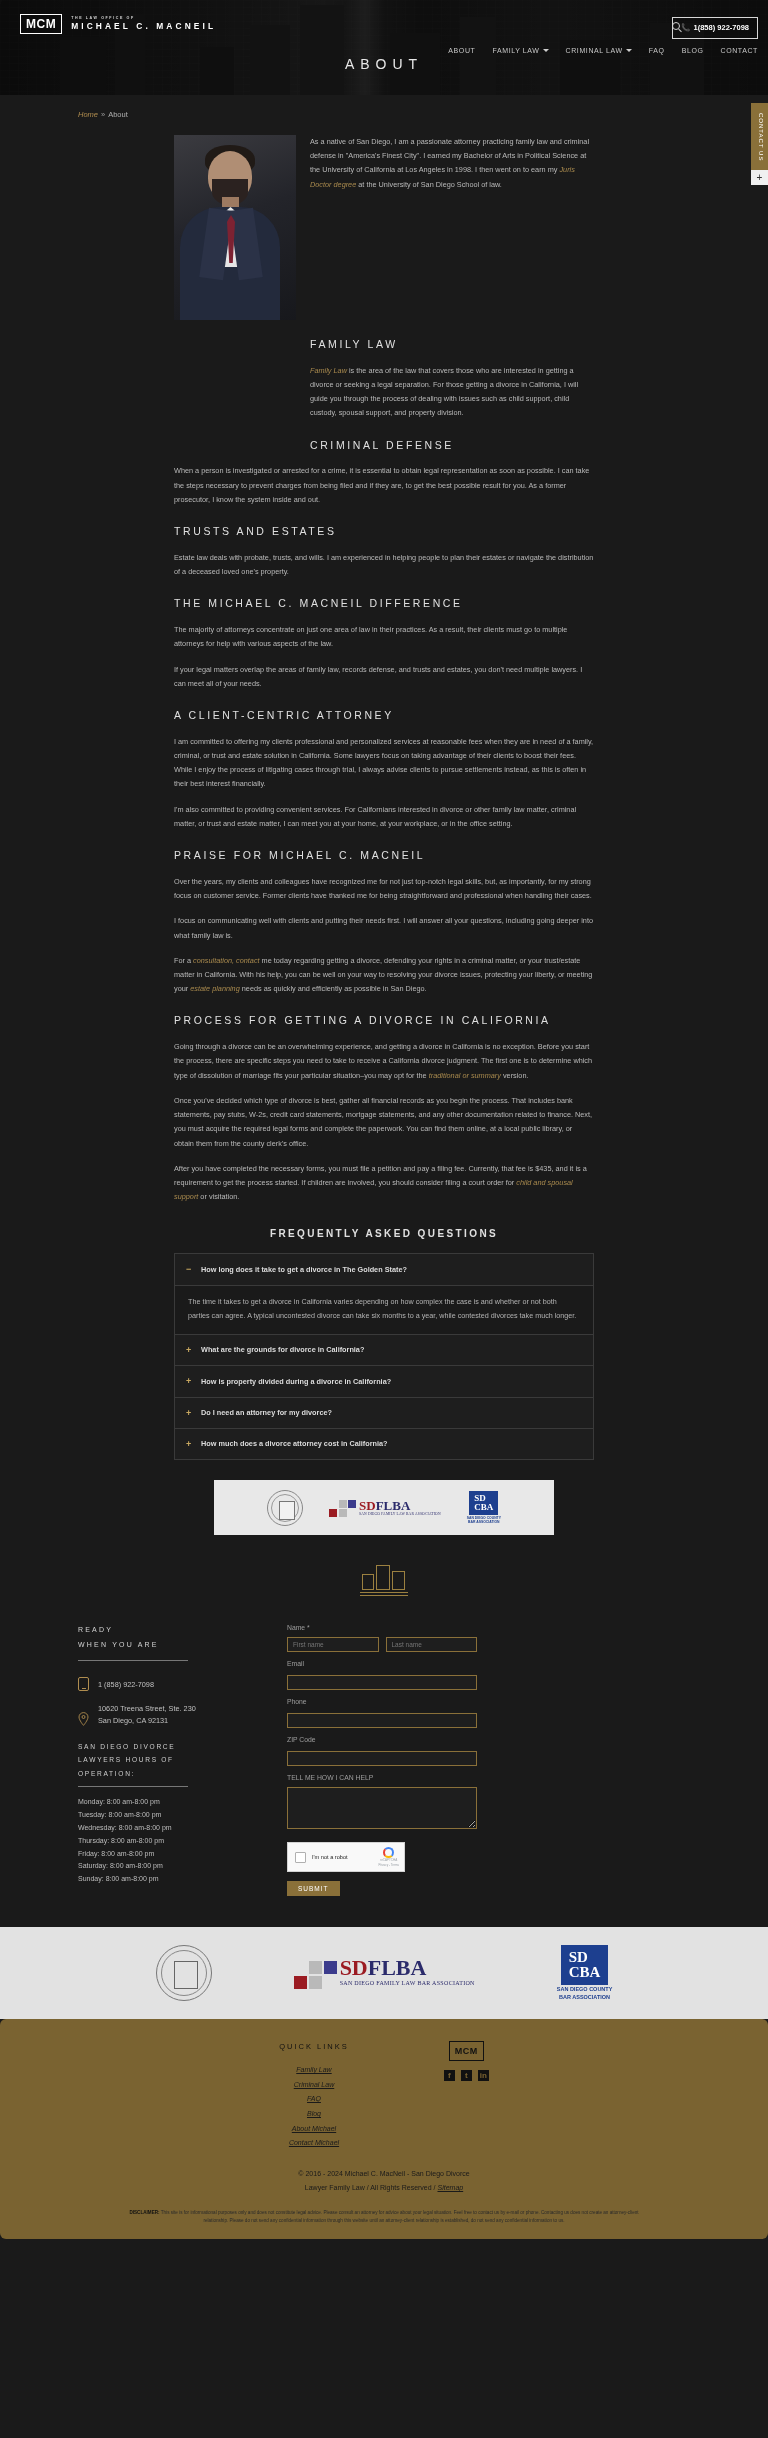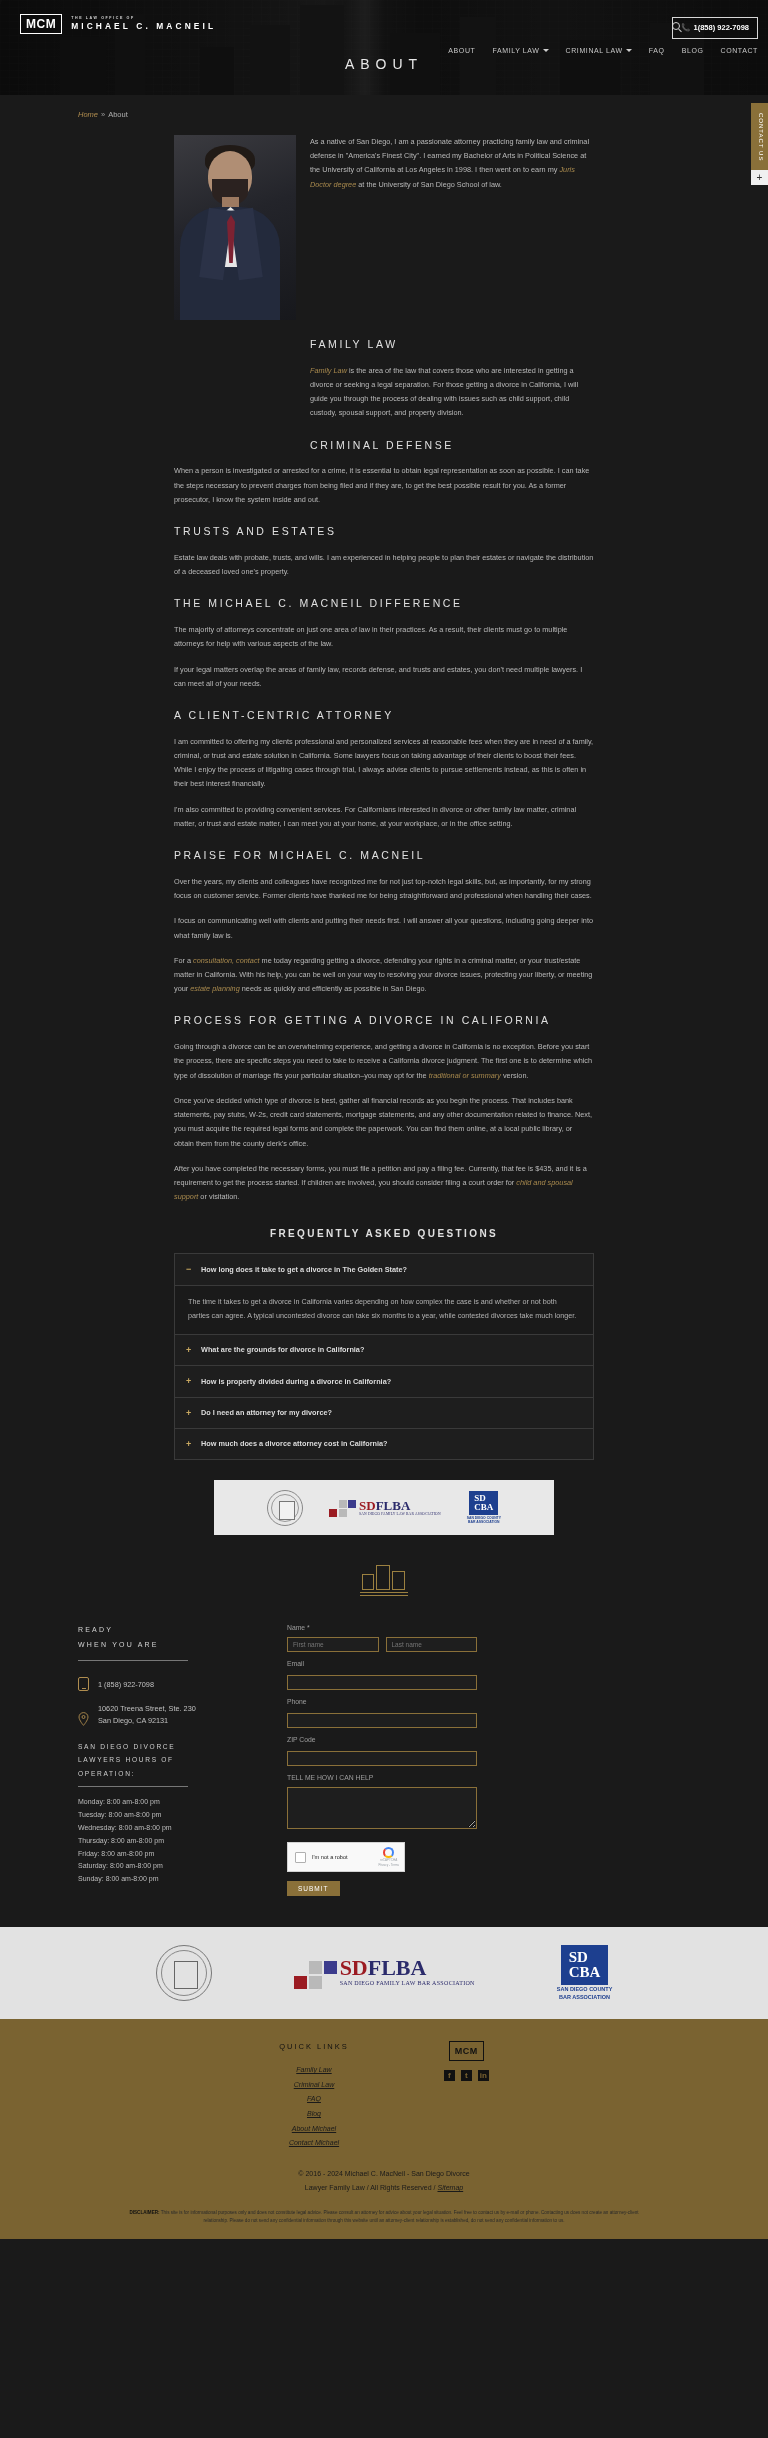--- a/index.html
+++ b/index.html
@@ -205,21 +205,21 @@
   .seal-lg:before{content:"";position:absolute;inset:4px;border:1px solid #888;border-radius:50%;}
   .seal-lg:after{content:"";position:absolute;left:17px;top:15px;width:22px;height:26px;border:1px solid #666;}
   .sdflba-lg .sq{width:13px;height:13px;}
   .sdflba-lg .txt .t1{font-size:22px;}
   .sdflba-lg .txt .t2{font-size:6px;letter-spacing:.3px;}
   .sdcba-lg .a{font-size:15px;}
   .sdcba-lg .sdcba{padding:5px 8px;}
   .sdcba-lg .sdcba-sub{font-size:5.5px;}
 
   
-  .footer { background:#7a6331; color:#1a1a1a; padding:22px 4px 0; }
+  .footer { background:#7a6331; color:#1a1a1a; padding:22px 4px 0;border-radius:6px; }
   .footer-cols { display:flex; justify-content:center; gap:95px; }
   .fcol { text-align:center; }
   .fcol h4 { font-size:7.5px; letter-spacing:2px; font-weight:400; color:#111; margin-bottom:10px; }
   .fcol a { display:block; font-size:7px; color:#1a1a1a; text-decoration:underline; line-height:2.1; }
   .fmcm { border:1.5px solid #111; color:#111; font-weight:700; font-size:9px; padding:2px 5px; display:inline-block; letter-spacing:.5px; }
   .socials { display:flex; gap:6px; margin-top:9px; }
   .soc { width:11px;height:11px;background:#111;color:#7a6331;font-size:8px;display:flex;align-items:center;justify-content:center;font-weight:700;}
   .copy { text-align:center; font-size:7px; color:#1a1a1a; margin-top:16px; line-height:2; }
   .copy a{color:#1a1a1a;text-decoration:underline;}
   .disclaimer { text-align:center; font-size:4.6px; color:#2a2a2a; padding:14px 120px 14px; line-height:1.7; }

